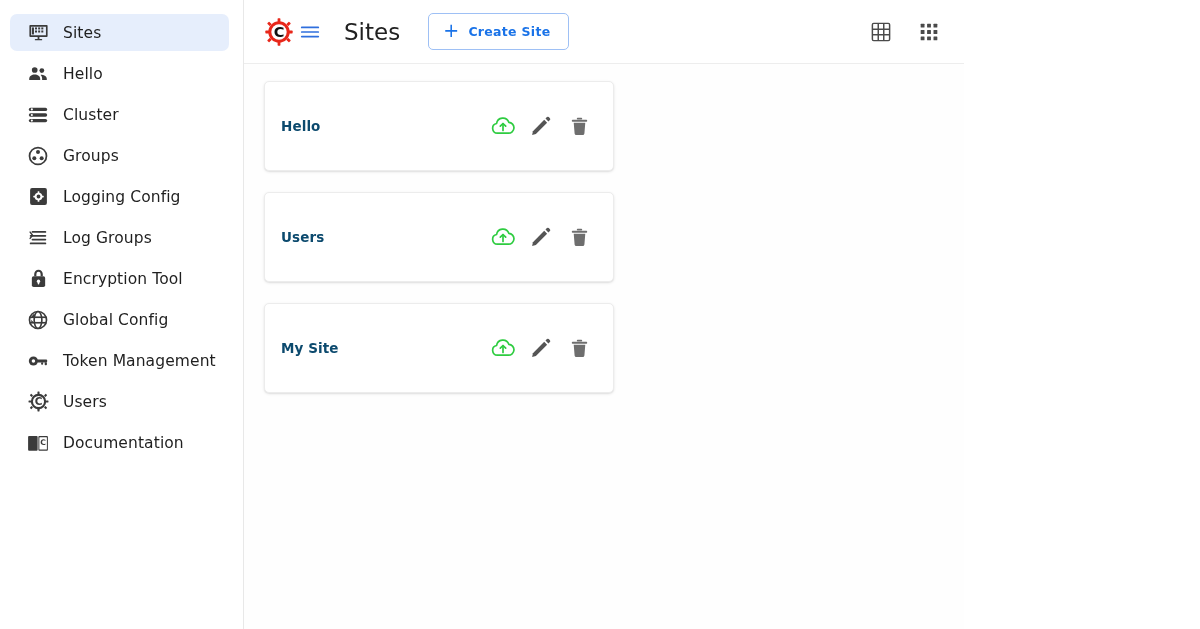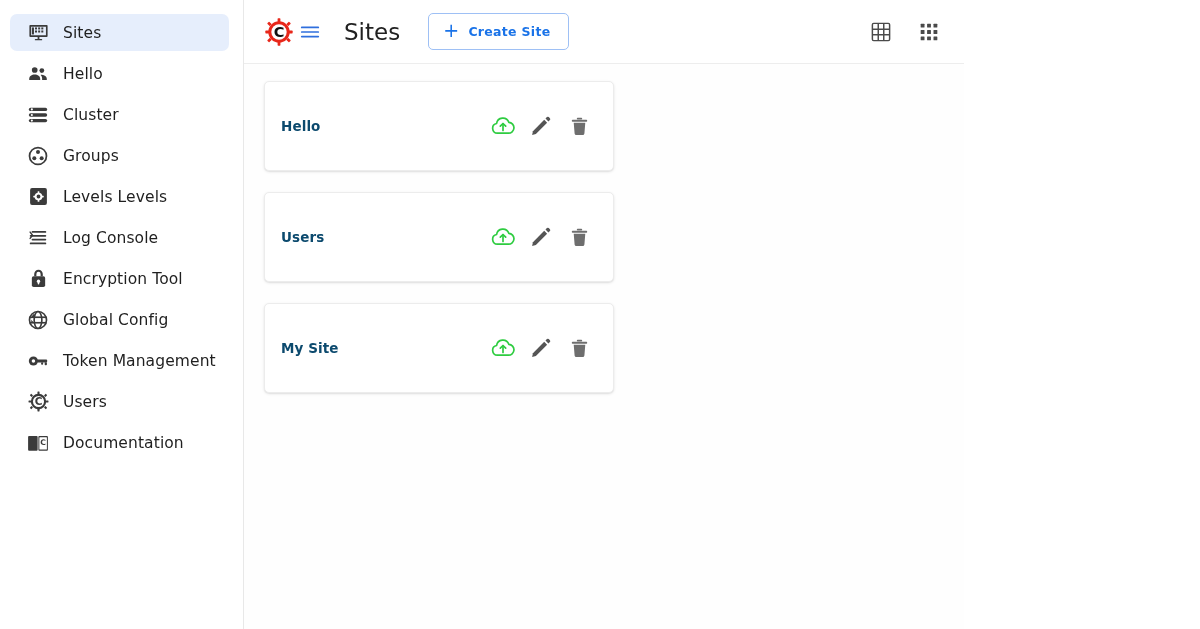--- a/index.html
+++ b/index.html
@@ -281,35 +281,35 @@
       <path fill="#ffffff" d="M12 7.6a4.4 4.4 0 1 0 4.4 4.4A4.4 4.4 0 0 0 12 7.6zm0 2.2a2.2 2.2 0 1 1-2.2 2.2A2.2 2.2 0 0 1 12 9.8z"></path>
       <g fill="#ffffff">
                 <rect x="11" y="6" width="2" height="3" rx="0.6"></rect>
                 <rect x="11" y="15" width="2" height="3" rx="0.6"></rect>
       <rect x="6" y="11" width="3" height="2" rx="0.6"></rect>
                 <rect x="15" y="11" width="3" height="2" rx="0.6"></rect>
               </g>
     </g>
           </svg>
         </span>
-        <span class="nav-label">Levels Levels</span>
+        <span class="nav-label">Logging Config</span>
       </div>
       <div class="nav-item">
         <span class="nav-icon">
           <svg width="22" height="22" viewBox="0 0 24 24">
             <g fill="#3b3b3b">
       <rect x="5" y="4.4" width="16" height="1.9" rx="0.95"></rect>
       <rect x="3" y="8.6" width="18" height="1.9" rx="0.95"></rect>
       <rect x="5" y="12.8" width="16" height="1.9" rx="0.95"></rect>
       <rect x="3" y="17" width="18" height="1.9" rx="0.95"></rect>
       <path d="M3.4 5.5l2.6 3.5-2.6 3.5" fill="none" stroke="#3b3b3b" stroke-width="1.5" stroke-linecap="round" stroke-linejoin="round"></path>
     </g>
           </svg>
         </span>
-        <span class="nav-label">Log Console</span>
+        <span class="nav-label">Log Groups</span>
       </div>
       <div class="nav-item">
         <span class="nav-icon">
           <svg width="21" height="21" viewBox="0 0 24 24">
             <g fill="#3b3b3b">
       <path d="M12 1.9a4.9 4.9 0 0 0-4.9 4.9v2.6h2.5V6.8a2.4 2.4 0 0 1 4.8 0v2.6h2.5V6.8A4.9 4.9 0 0 0 12 1.9z"></path>
       <rect x="4.4" y="9.4" width="15.2" height="12.4" rx="2"></rect>
       <circle cx="12" cy="15.1" r="1.9" fill="#ffffff"></circle>
       <rect x="11.1" y="15.1" width="1.8" height="3.8" rx="0.8" fill="#ffffff"></rect>
     </g>

